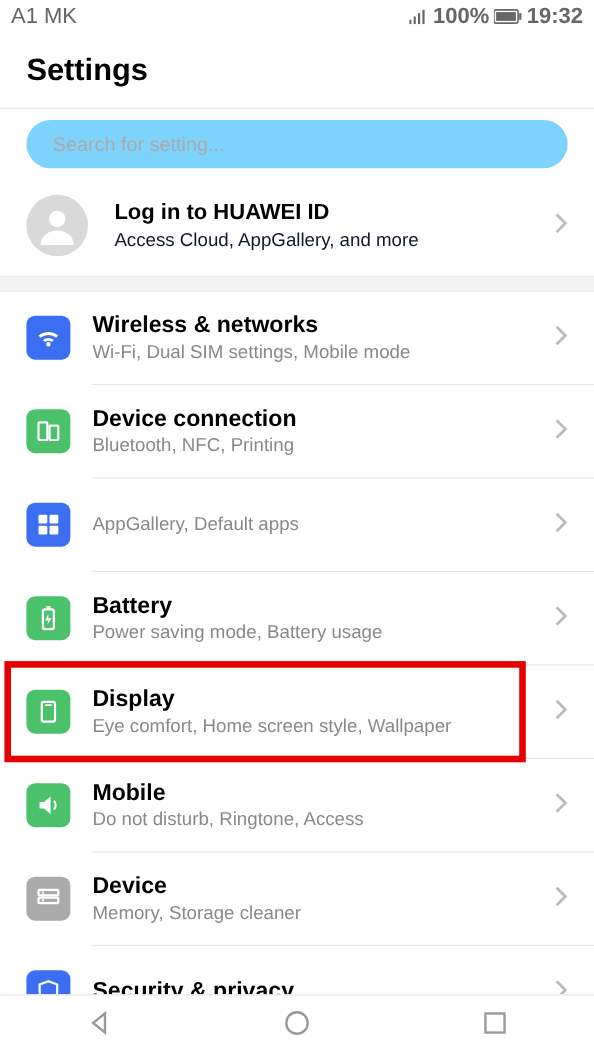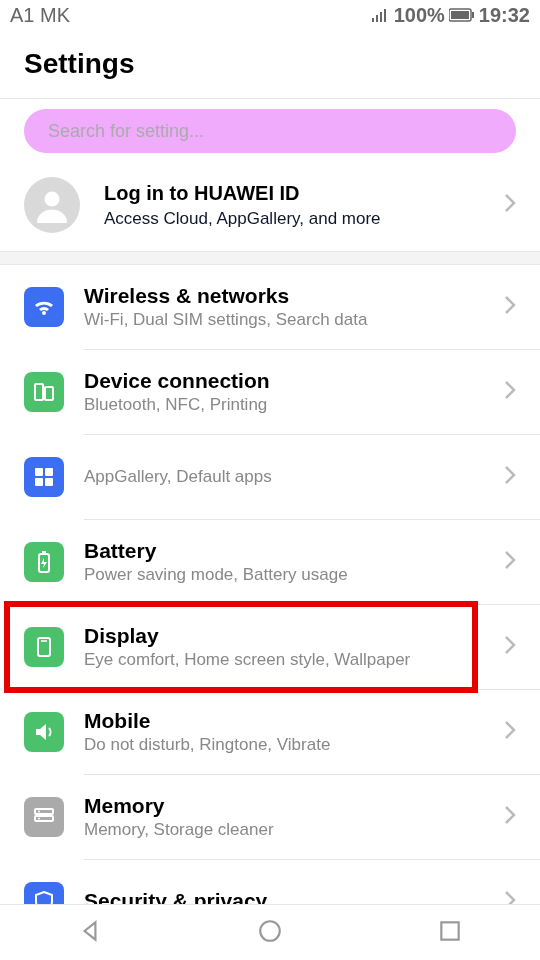--- a/index.html
+++ b/index.html
@@ -4,21 +4,21 @@
 <style>
   * { box-sizing: border-box; margin: 0; padding: 0; }
   html, body { width: 540px; height: 960px; font-family: -apple-system, Helvetica, Arial, sans-serif; background: #fff; color: #000; overflow: hidden; }
   .status-bar { height: 30px; display: flex; align-items: center; justify-content: space-between; padding: 0 10px; font-size: 20px; color: #666; }
   .status-right { display: flex; align-items: center; gap: 4px; font-weight: bold; }
   .signal-icon, .battery-icon { display: inline-flex; }
   .header { padding: 18px 24px 18px; }
   .header h1 { font-size: 28px; font-weight: 600; }
   .divider-full { height: 1px; background: #e5e5e5; }
   .search-wrap { padding: 10px 24px 14px; }
-  .search { width: 100%; height: 44px; border-radius: 22px; background: #f0abfc; border: none; padding: 0 24px; font-size: 18px; color: #333; }
+  .search { width: 100%; height: 44px; border-radius: 22px; background: #7dd3fc; border: none; padding: 0 24px; font-size: 18px; color: #333; }
   .search::placeholder { color: #aaa; }
   .account-row { display: flex; align-items: center; padding: 10px 24px 18px; position: relative; }
   .avatar { width: 56px; height: 56px; border-radius: 50%; background: #d9d9d9; display: flex; align-items: center; justify-content: center; margin-right: 24px; flex-shrink: 0; }
   .avatar svg { width: 36px; height: 36px; fill: #fff; }
   .account-text { flex: 1; }
   .acc-title { font-size: 20px; font-weight: 600; margin-bottom: 4px; }
   .acc-sub { font-size: 17px; color: #0f172a; }
   .chevron { color: #bbb; flex-shrink: 0; }
   .section-gap { height: 14px; background: #f4f4f4; border-top:1px solid #e9e9e9; border-bottom:1px solid #e9e9e9;}
   .list { }
@@ -96,21 +96,21 @@
   <div class="list" id="list">
       <div class="row-outer">
         <div class="row">
           <div class="icon-box blue">
             <svg viewBox="0 0 24 24">
               <path d="M12 20a2 2 0 100-4 2 2 0 000 4zm-5-6a8 8 0 0110 0l-2 2a5 5 0 00-6 0zm-4-4a14 14 0 0118 0l-2 2a11 11 0 00-14 0z"></path>
             </svg>
           </div>
           <div class="row-text">
             <div class="row-title">Wireless &amp; networks</div>
-            <div class="row-sub">Wi-Fi, Dual SIM settings, Search data</div>
+            <div class="row-sub">Wi-Fi, Dual SIM settings, Mobile mode</div>
           </div>
           <span class="chevron"><svg width="12" height="20" viewBox="0 0 12 20">
               <path d="M2 2l8 8-8 8" fill="none" stroke="#bbb" stroke-width="2.5"></path>
             </svg></span>
         </div>
       </div>
       <div class="row-divider"></div>
       <div class="row-outer">
         <div class="row">
           <div class="icon-box green">
@@ -189,40 +189,40 @@
       <div class="row-outer">
         <div class="row">
           <div class="icon-box green">
             <svg viewBox="0 0 24 24">
               <path d="M4 9v6h4l6 5V4l-6 5H4z"></path>
               <path d="M17 8a6 6 0 010 8" fill="none" stroke="#fff" stroke-width="2"></path>
             </svg>
           </div>
           <div class="row-text">
             <div class="row-title">Mobile</div>
-            <div class="row-sub">Do not disturb, Ringtone, Vibrate</div>
+            <div class="row-sub">Do not disturb, Ringtone, Access</div>
           </div>
           <span class="chevron"><svg width="12" height="20" viewBox="0 0 12 20">
               <path d="M2 2l8 8-8 8" fill="none" stroke="#bbb" stroke-width="2.5"></path>
             </svg></span>
         </div>
       </div>
       <div class="row-divider"></div>
       <div class="row-outer">
         <div class="row">
           <div class="icon-box grey">
             <svg viewBox="0 0 24 24">
               <rect x="3" y="4" width="18" height="5" rx="1" fill="none" stroke="#fff" stroke-width="2"></rect>
               <rect x="3" y="11" width="18" height="5" rx="1" fill="none" stroke="#fff" stroke-width="2"></rect>
               <circle cx="7" cy="6.5" r="1"></circle>
               <circle cx="7" cy="13.5" r="1"></circle>
             </svg>
           </div>
           <div class="row-text">
-            <div class="row-title">Memory</div>
+            <div class="row-title">Device</div>
             <div class="row-sub">Memory, Storage cleaner</div>
           </div>
           <span class="chevron"><svg width="12" height="20" viewBox="0 0 12 20">
               <path d="M2 2l8 8-8 8" fill="none" stroke="#bbb" stroke-width="2.5"></path>
             </svg></span>
         </div>
       </div>
       <div class="row-divider"></div>
       <div class="row-outer">
         <div class="row">

